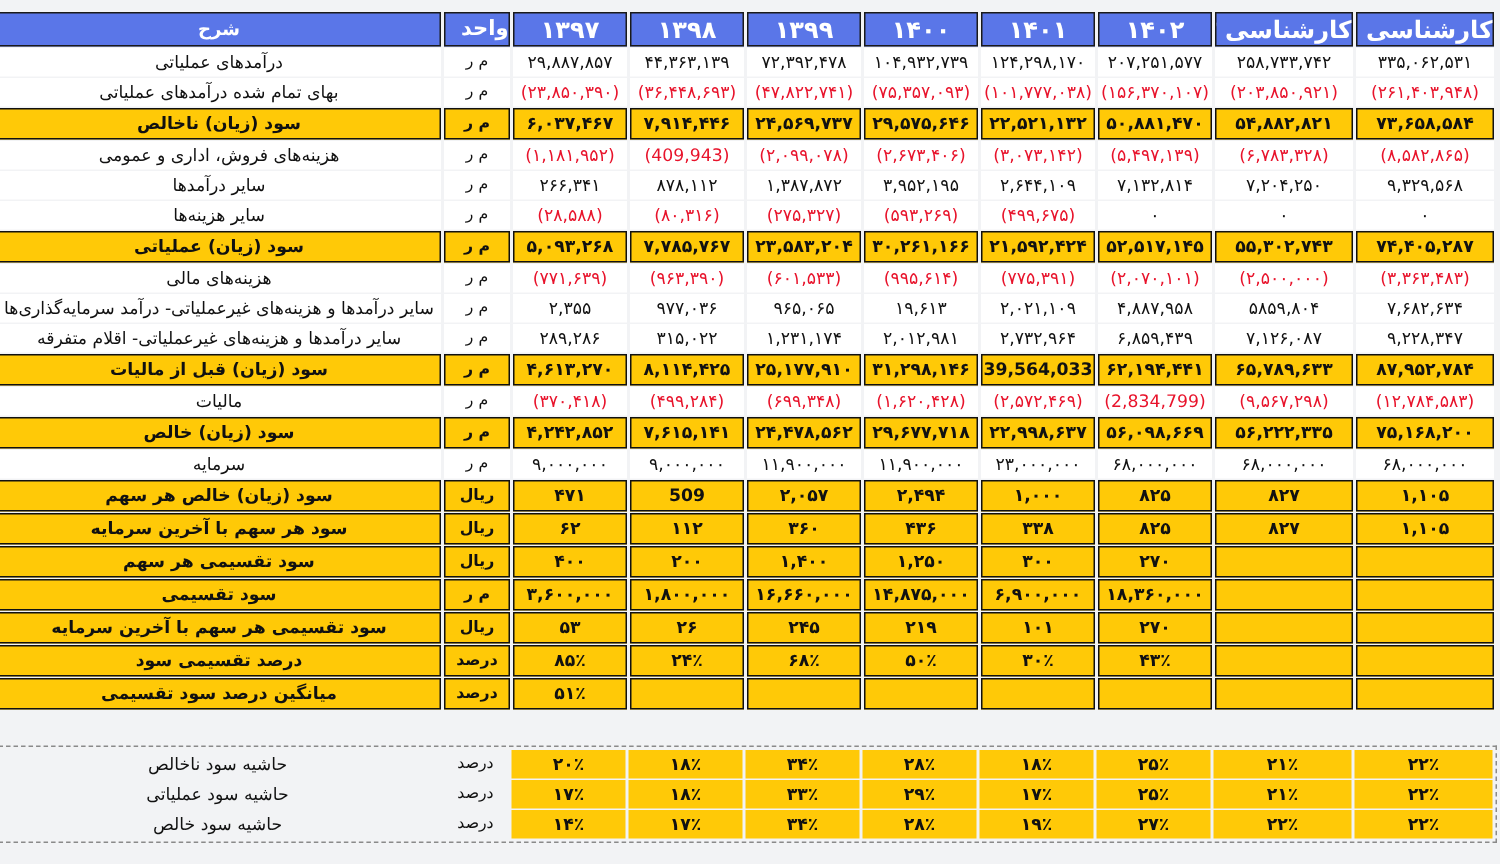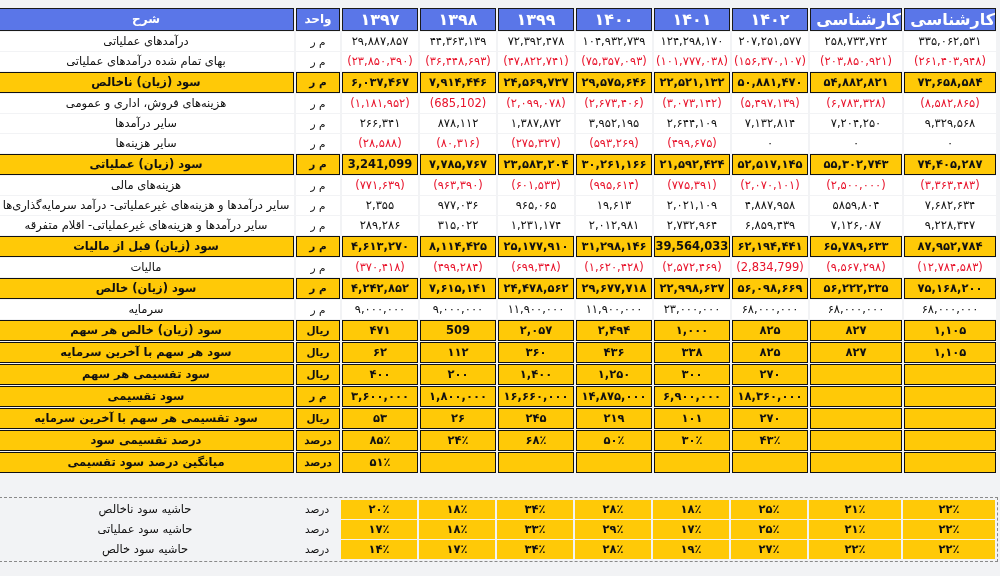--- a/index.html
+++ b/index.html
@@ -60,21 +60,21 @@
   tr.hdr th {
     background: #5a76e8;
     color: #ffffff;
     font-weight: bold;
     border: 1px solid #1a1a1a;
     height: 21px;
     line-height: 21px;
     font-size: 16px;
   }
   tr.hdr th.desc { font-size: 12px; }
-  tr.hdr th.unit { font-size: 12px; }
+  tr.hdr th.unit { font-size: 14px; text-align: right; }
 
   
   td.plain {
     background: #ffffff;
     border: none;
   }
   td.desc-plain {
     background: #ffffff;
     text-align: center;
     font-size: 11.5px;
@@ -194,21 +194,21 @@
           <td class="hl-unit">م ر</td>
           <td class="hl-desc">سود (زیان) ناخالص</td>
         </tr>
         <tr>
           <td class="plain neg">(۸,۵۸۲,۸۶۵)</td>
           <td class="plain neg">(۶,۷۸۳,۳۲۸)</td>
           <td class="plain neg">(۵,۴۹۷,۱۳۹)</td>
           <td class="plain neg">(۳,۰۷۳,۱۴۲)</td>
           <td class="plain neg">(۲,۶۷۳,۴۰۶)</td>
           <td class="plain neg">(۲,۰۹۹,۰۷۸)</td>
-          <td class="plain neg">(685,102)</td>
+          <td class="plain neg">(409,943)</td>
           <td class="plain neg">(۱,۱۸۱,۹۵۲)</td>
           <td class="unit-plain">م ر</td>
           <td class="desc-plain">هزینه‌های فروش، اداری و عمومی</td>
         </tr>
         <tr>
           <td class="plain">۹,۳۲۹,۵۶۸</td>
           <td class="plain">۷,۲۰۴,۲۵۰</td>
           <td class="plain">۷,۱۳۲,۸۱۴</td>
           <td class="plain">۲,۶۴۴,۱۰۹</td>
           <td class="plain">۳,۹۵۲,۱۹۵</td>
@@ -231,21 +231,21 @@
           <td class="desc-plain">سایر هزینه‌ها</td>
         </tr>
         <tr>
           <td class="hl">۷۴,۴۰۵,۲۸۷</td>
           <td class="hl">۵۵,۳۰۲,۷۴۳</td>
           <td class="hl">۵۲,۵۱۷,۱۴۵</td>
           <td class="hl">۲۱,۵۹۲,۴۲۴</td>
           <td class="hl">۳۰,۲۶۱,۱۶۶</td>
           <td class="hl">۲۳,۵۸۳,۲۰۴</td>
           <td class="hl">۷,۷۸۵,۷۶۷</td>
-          <td class="hl">3,241,099</td>
+          <td class="hl">۵,۰۹۳,۲۶۸</td>
           <td class="hl-unit">م ر</td>
           <td class="hl-desc">سود (زیان) عملیاتی</td>
         </tr>
         <tr>
           <td class="plain neg">(۳,۳۶۳,۴۸۳)</td>
           <td class="plain neg">(۲,۵۰۰,۰۰۰)</td>
           <td class="plain neg">(۲,۰۷۰,۱۰۱)</td>
           <td class="plain neg">(۷۷۵,۳۹۱)</td>
           <td class="plain neg">(۹۹۵,۶۱۴)</td>
           <td class="plain neg">(۶۰۱,۵۳۳)</td>

